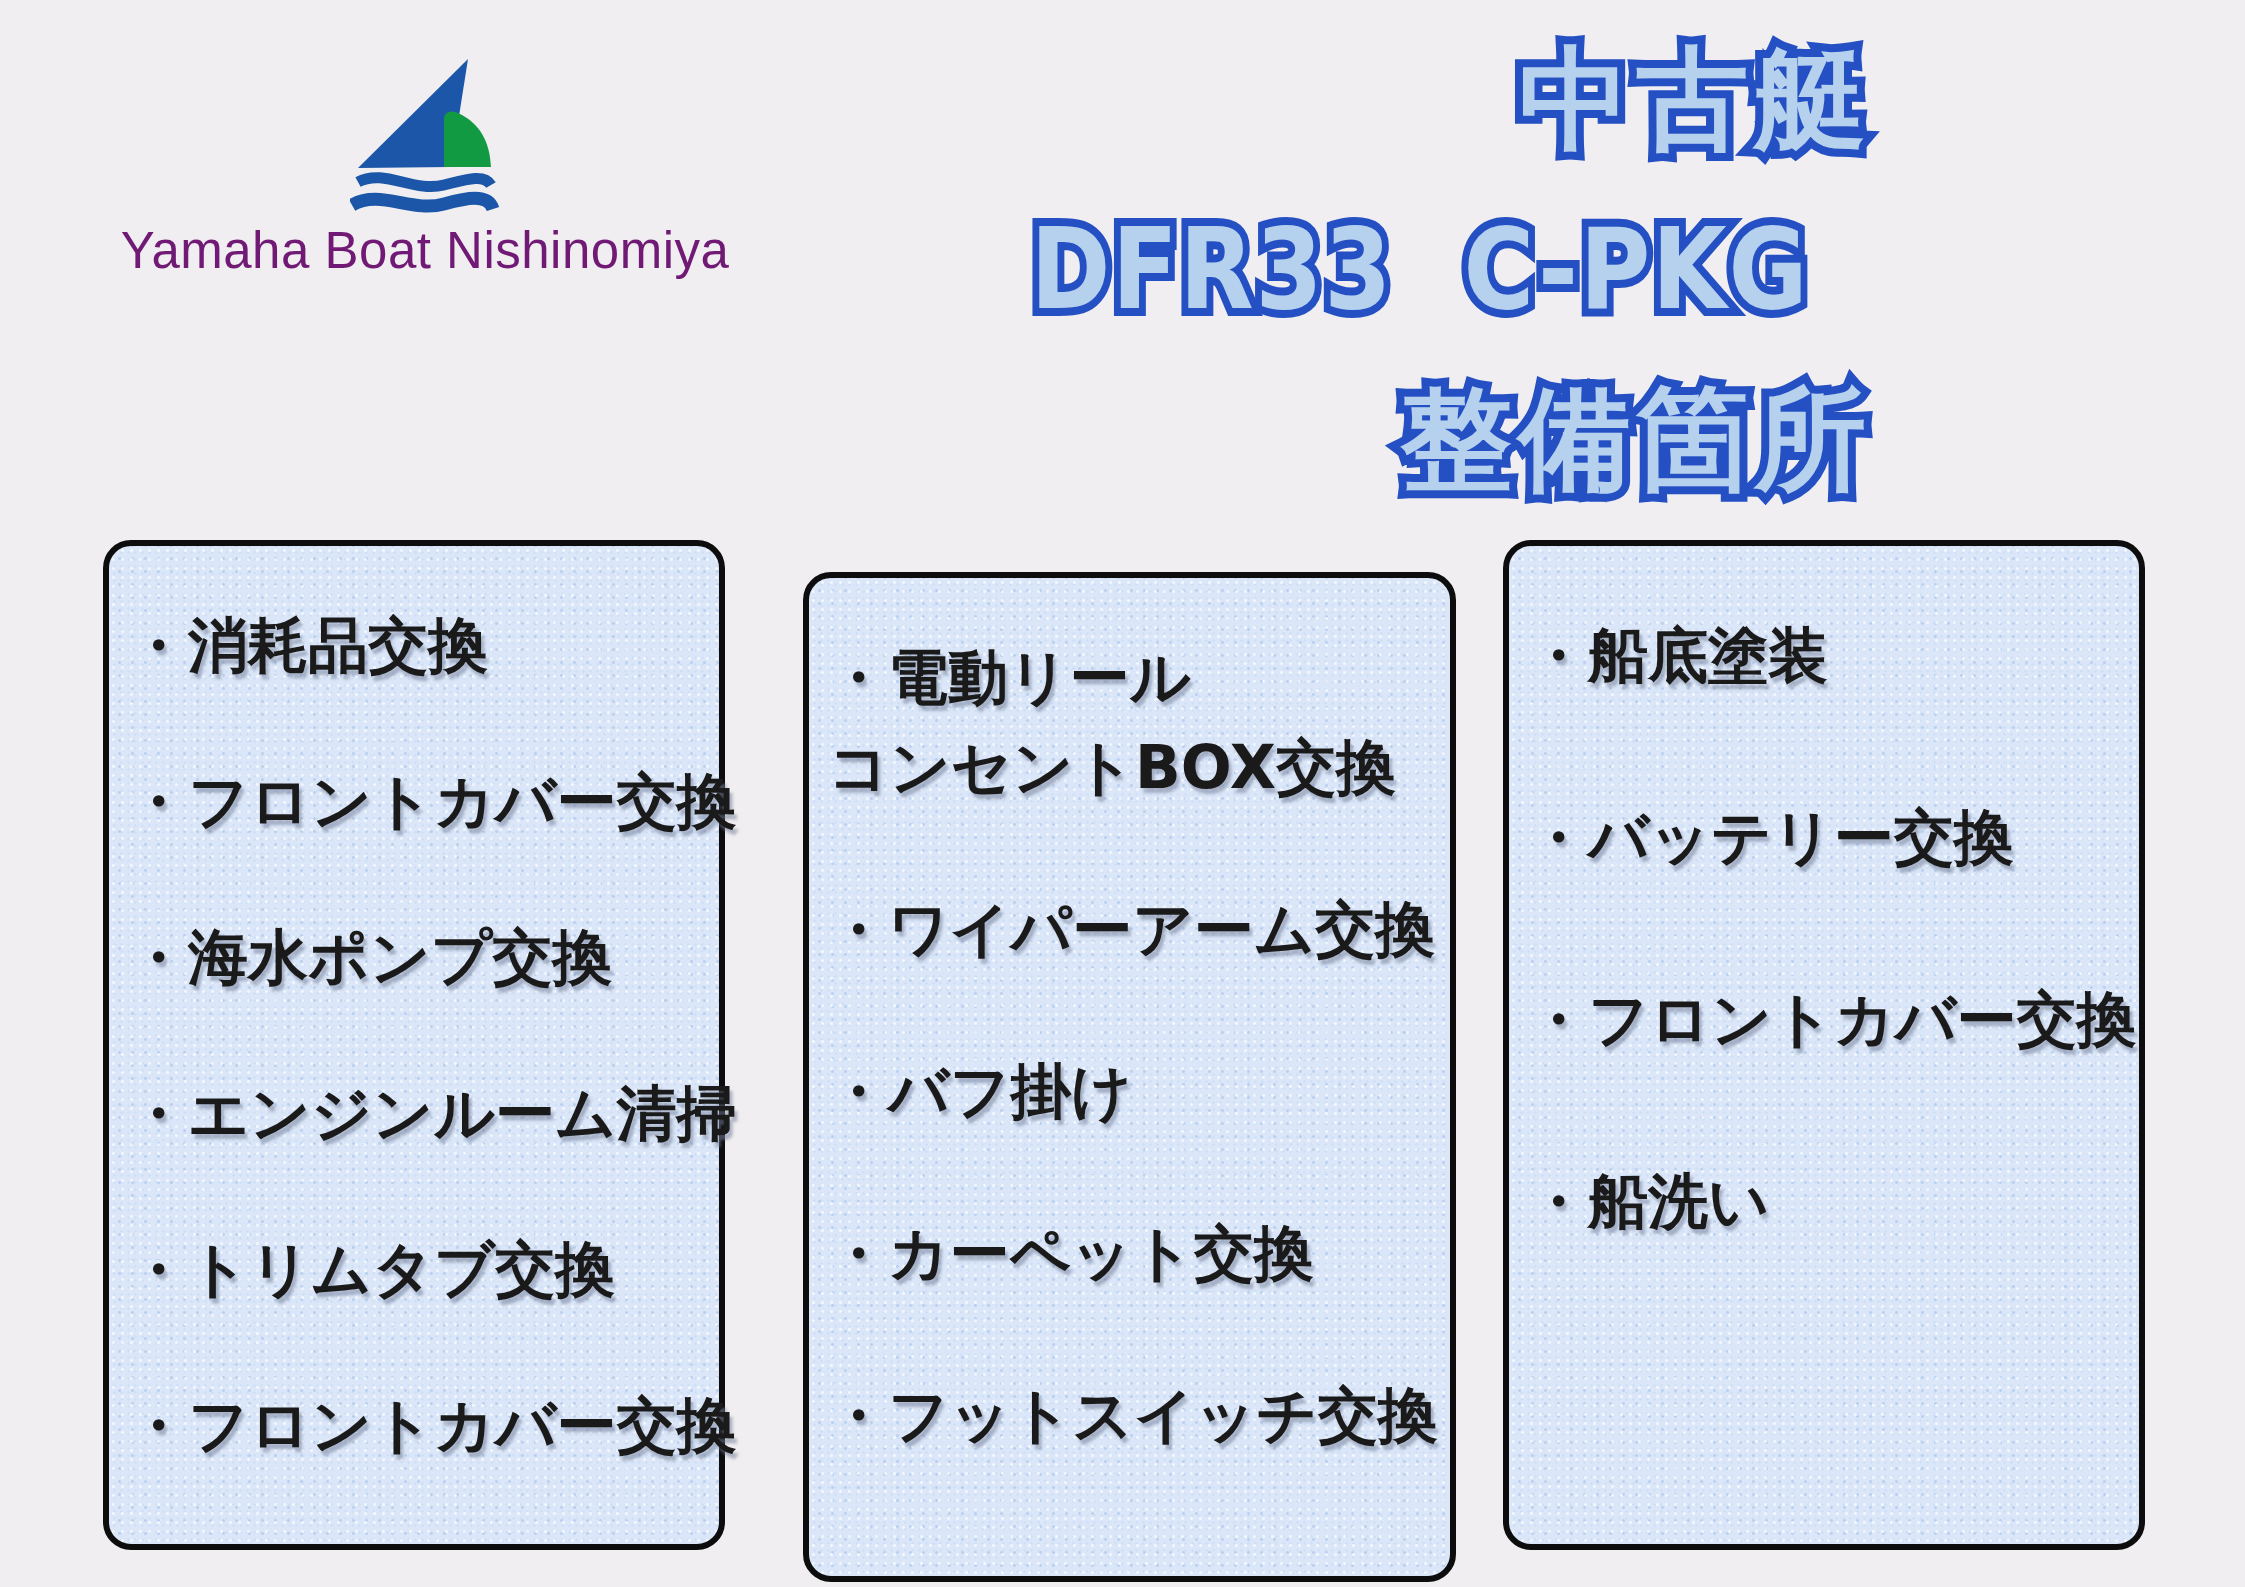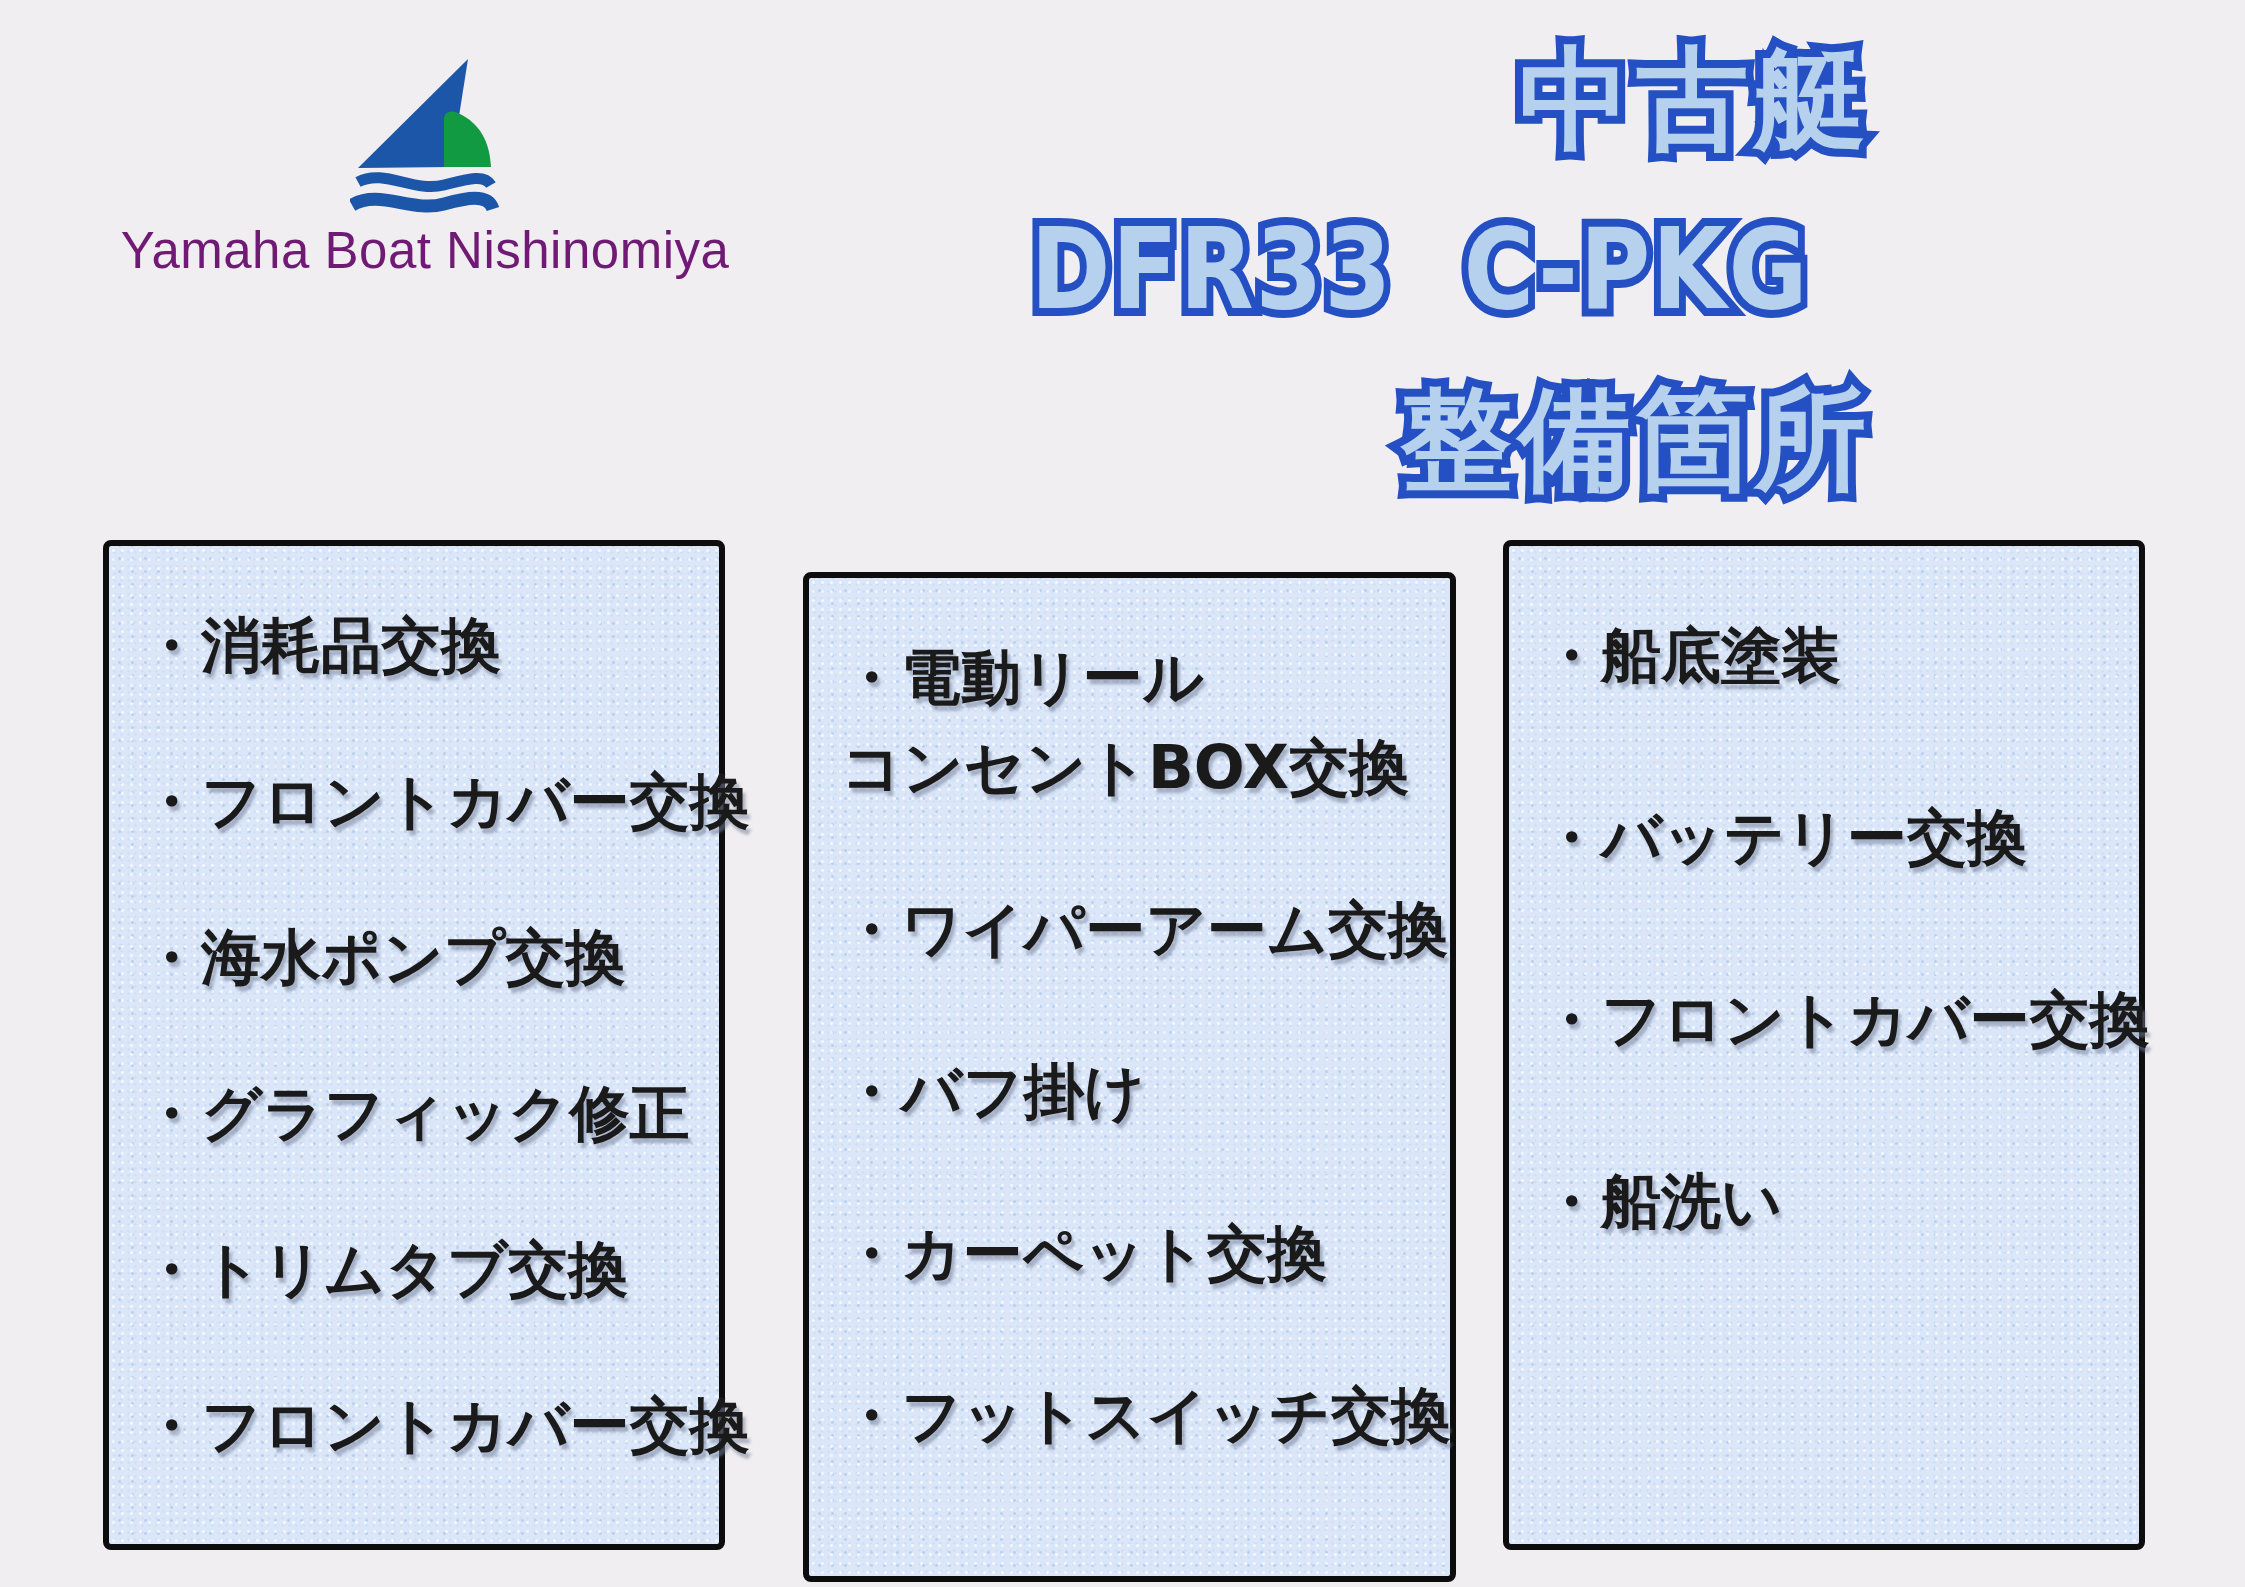--- a/index.html
+++ b/index.html
@@ -65,22 +65,22 @@
   }
   .title-line:nth-child(2) .bubble { transform: scaleX(0.86); transform-origin: center; letter-spacing: 2px; }
 
   
   .box {
     position: absolute;
     top: 540px;
     height: 1010px;
     box-sizing: border-box;
     border: 6px solid #0d0d0d;
-    border-radius: 8px;
-    padding: 54px 12px 30px 32px;
+    border-radius: 28px;
+    padding: 54px 12px 30px 19px;
     background-color: #dbe7f8;
     background-image:
       radial-gradient(rgba(255,255,255,0.65) 1.2px, transparent 1.7px),
       radial-gradient(rgba(182,205,238,0.85) 1.2px, transparent 1.7px),
       radial-gradient(rgba(206,223,246,0.9) 1px, transparent 1.5px);
     background-size: 9px 9px, 13px 13px, 7px 7px;
     background-position: 0 0, 4px 6px, 2px 3px;
     overflow: visible;
   }
   .box-left   { left: 103px;  width: 622px; }
@@ -124,21 +124,21 @@
     </div>
       <div class="title-line">
       <span class="bubble" data-text="整備箇所">整備箇所</span>
     </div>
     </div>
 
   <div class="box box-left">
       <div class="item">・消耗品交換</div>
       <div class="item">・フロントカバー交換</div>
       <div class="item">・海水ポンプ交換</div>
-      <div class="item">・グラフィック修正</div>
+      <div class="item">・エンジンルーム清掃</div>
       <div class="item">・トリムタブ交換</div>
       <div class="item">・フロントカバー交換</div>
     </div>
 
   <div class="box box-center">
       <div class="item">・電動リール
 コンセントBOX交換</div>
       <div class="item">・ワイパーアーム交換</div>
       <div class="item">・バフ掛け</div>
       <div class="item">・カーペット交換</div>

